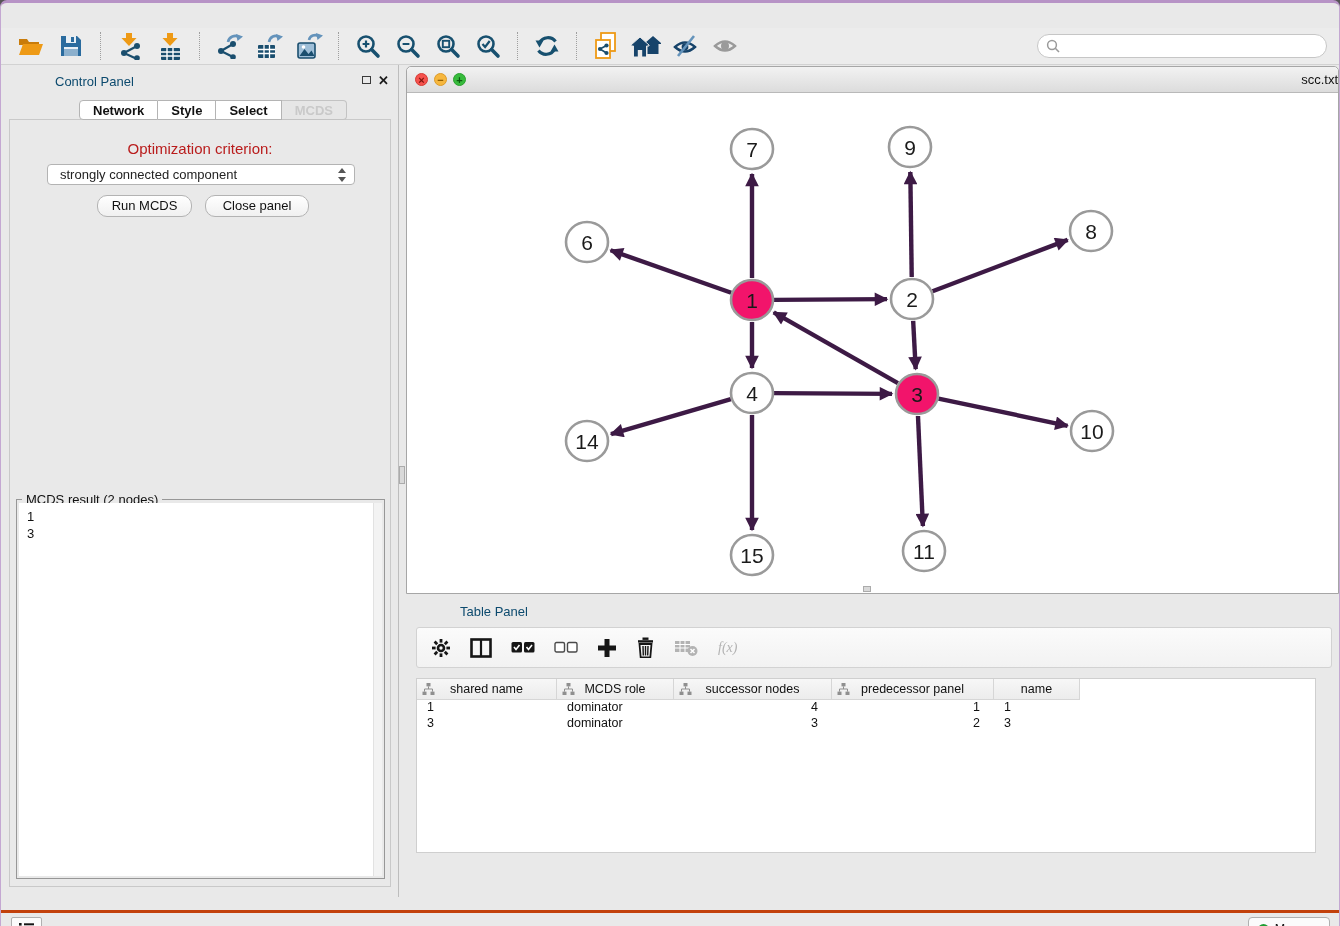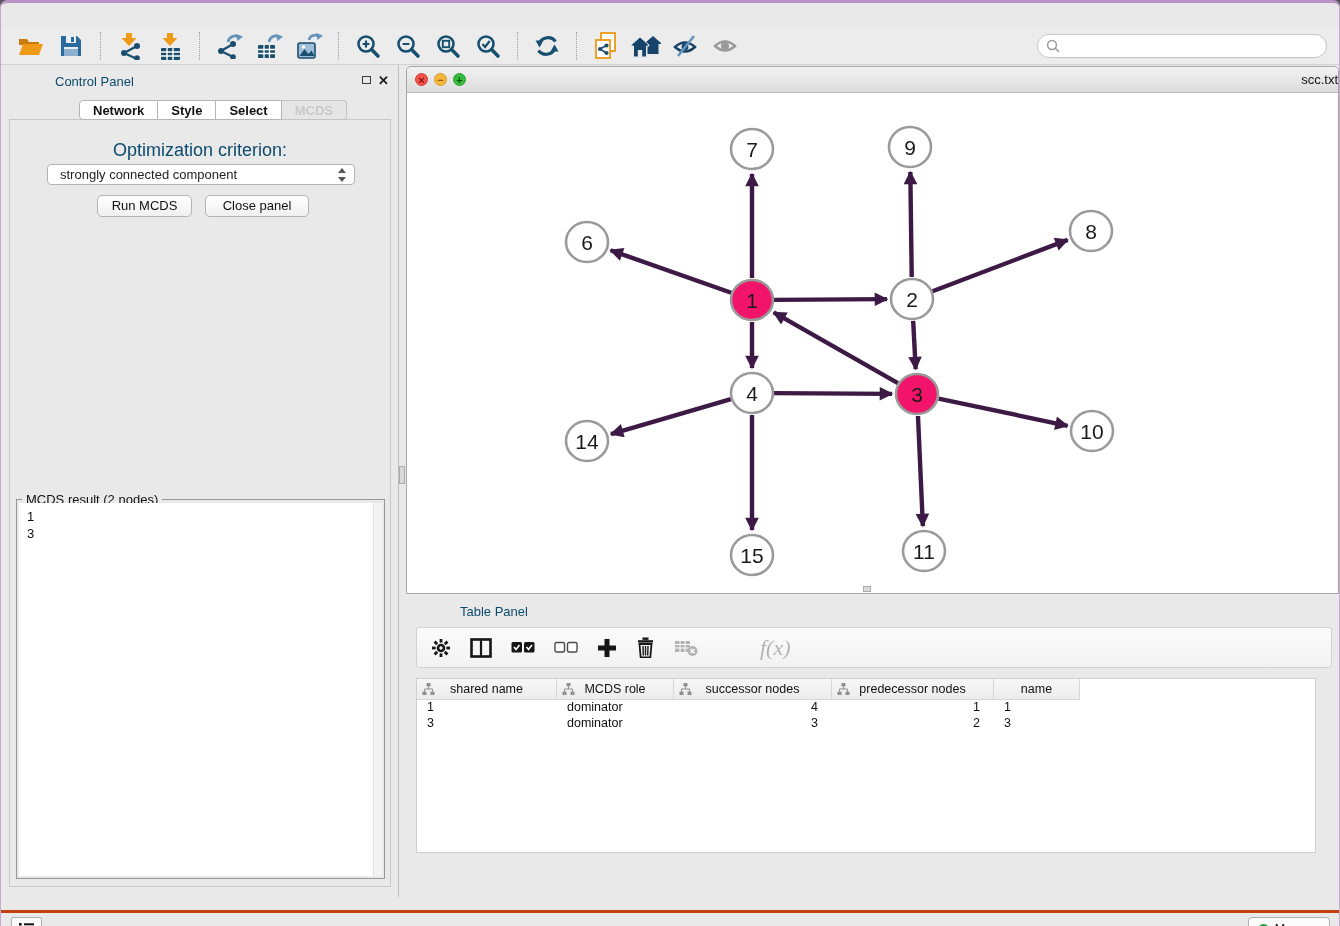--- a/index.html
+++ b/index.html
@@ -25,44 +25,44 @@
   .control-panel { position:absolute; left:0; top:62px; width:398px; height:832px; border-right:1px solid #bdbdbd; background:#e9e9e9; }
   .panel-head-label { position:absolute; left:10px; top:9px; font-size:13px; color:#0c4a6e;margin-left:44px; }
   .float-icon { position:absolute; width:9px; height:8px; border:1.5px solid #3a3a3a; background:transparent; }
   .close-x { position:absolute; font-size:13px; font-weight:bold; color:#1a1a1a; line-height:10px; }
   .cp-tabs { position:absolute; left:78px; top:35px; display:flex; z-index:2; }
   .tab { height:20px; padding:0 13px; background:#fff; border:1px solid #b4b4b4; border-left:none; font-size:13px; font-weight:bold; color:#111; display:flex; align-items:center; }
   .tab:first-child { border-left:1px solid #b4b4b4; border-radius:4px 0 0 4px;text-align:center; }
   .tab:last-child { border-radius:0 4px 4px 0; }
   .tab.selected { background:#e6e6e6; color:#c9c9c9; border-color:#c3c3c3; }
   .cp-content { position:absolute; left:8px; top:54px; width:382px; height:768px; border:1px solid #c9c9c9; background:#e9e9e9; }
-  .opt-label { position:absolute; left:0; right:0; top:20px; text-align:center; font-size:18px; color:#0c4a6e; }
+  .opt-label { position:absolute; left:0; right:0; top:20px; text-align:center; font-size:15px; color:#b91c1c; }
   .dropdown { position:absolute; left:37px; top:44px; width:308px; height:21px; background:#fff; border:1px solid #b3b3b3; border-radius:4px; display:flex; align-items:center; padding-left:12px; font-size:13px; }
   .stepper { position:absolute; right:7px; top:3px; width:9px; height:14px; }
   .stepper::before { content:""; position:absolute; left:0; top:0; border-left:4.5px solid transparent; border-right:4.5px solid transparent; border-bottom:5px solid #555; }
   .stepper::after { content:""; position:absolute; left:0; bottom:0; border-left:4.5px solid transparent; border-right:4.5px solid transparent; border-top:5px solid #555; }
-  .cp-btn { position:absolute; top:75px; height:22px; background:linear-gradient(#ffffff,#f0f0f0); border:1px solid #b3b3b3; border-radius:5px; font-size:13px; color:#111; text-align:center; line-height:20px; }
+  .cp-btn { position:absolute; top:75px; height:22px; background:linear-gradient(#ffffff,#f0f0f0); border:1px solid #b3b3b3; border-radius:10px; font-size:13px; color:#111; text-align:center; line-height:20px; }
   .groupbox { position:absolute; left:6px; top:379px; width:369px; height:380px; border:1px solid #979797; }
   .groupbox-legend { position:absolute; top:-8px; left:5px; background:#e9e9e9; padding:0 4px; font-size:13px; color:#111; }
   .result-area { position:absolute; left:2px; right:2px; top:3px; bottom:2px; background:#fff; }
   .result-scroll { position:absolute; right:0; top:0; bottom:0; width:9px; background:#f3f3f3; border-left:1px solid #e2e2e2; }
   .result-lines { padding:5px 8px; font-size:13px; line-height:17px; color:#111; }
   
   .net-frame { position:absolute; left:405px; top:63px; width:933px; height:528px; border:1px solid #a6a6a6; border-radius:5px 5px 0 0; background:#fff; }
   .net-titlebar { position:absolute; left:0; right:0; top:0; height:26px; background:linear-gradient(#f2f2f2,#dcdcdc); border-bottom:1px solid #b9b9b9; border-radius:5px 5px 0 0; }
   .nt-dot { position:absolute; top:6px; width:13px; height:13px; border-radius:50%; font-size:11px; font-weight:bold; text-align:center; line-height:12px; }
   .net-title { position:absolute; left:0; right:0; top:5px; text-align:right; font-size:13px; color:#111; }
   .net-canvas { position:absolute; left:0; right:0; top:26px; bottom:0; background:#fff; overflow:hidden; }
   .net-handle { position:absolute; left:456px; bottom:1px; width:8px; height:6px; background:#d9d9d9; border:1px solid #ababab; }
   .v-handle { position:absolute; left:398px; top:463px; width:6px; height:18px; background:#d9d9d9; border:1px solid #ababab; }
   
   .table-panel { position:absolute; left:405px; top:592px; width:935px; height:302px; background:#e9e9e9; }
   .tp-toolbar { position:absolute; left:10px; top:32px; width:916px; height:41px; background:linear-gradient(#fbfbfb,#f2f2f2); border:1px solid #d2d2d2; border-radius:3px; display:flex; align-items:center; padding-left:14px; }
   .tp-icon { margin-right:19px; display:flex; align-items:center; }
-  .fx { font-family:"Liberation Serif", serif; font-style:italic; font-size:22px; color:#b3b3b3;margin-left:42px; }
+  .fx { font-family:"Liberation Serif", serif; font-style:italic; font-size:14px; color:#b3b3b3; }
   .tp-table { position:absolute; left:10px; top:83px; width:900px; height:175px; background:#fff; border:1px solid #cfcfcf; }
   .thead { display:flex; height:21px; }
   .th { position:relative; background:linear-gradient(#f7f7f7,#ececec); border-right:1px solid #d6d6d6; border-bottom:1px solid #d6d6d6; font-size:12.5px; color:#111; display:flex; align-items:center; justify-content:center; }
   .th .tree-ic { position:absolute; left:5px; top:4px; }
   .trow { display:flex; height:16px; font-size:12.5px; color:#111; }
   .td { overflow:hidden; white-space:nowrap; }
   .bottom-tabs { position:absolute; left:0; right:0; top:271px; display:flex; justify-content:center; }
   
   .statusbar { position:absolute; left:0; right:0; bottom:0; height:16px; border-top:3px solid #c2410c; background:#e9e9e9; }
   .sb-btn { position:absolute; left:10px; top:4px; width:31px; height:25px; background:#fbfbfb; border:1px solid #b0b0b0; border-radius:2px; display:flex; align-items:center; justify-content:center; }
@@ -445,21 +445,21 @@
             <svg class="tree-ic" width="13" height="13" viewBox="0 0 13 13">
               <g fill="#8f8f8f">
                 <rect x="4.5" y="0" width="4" height="3.4"></rect>
                 <rect x="0.5" y="8.6" width="4" height="3.4"></rect>
                 <rect x="8.5" y="8.6" width="4" height="3.4"></rect>
               </g>
               <g stroke="#8f8f8f" stroke-width="1" fill="none">
                 <path d="M6.5 3.4 v2.6 M2.5 8.6 v-2.6 h8 v2.6"></path>
               </g>
             </svg>
-            <span>predecessor nodes</span>
+            <span>predecessor panel</span>
           </div>
           <div class="th" style="width: 86px;">
             <span>name</span>
           </div>
         </div>
       <div id="table-body">
           <div class="trow">
             <div class="td" style="width: 140px; text-align: left; padding: 0px 4px 0px 10px;">1</div>
             <div class="td" style="width: 117px; text-align: left; padding: 0px 4px 0px 10px;">dominator</div>
             <div class="td" style="width: 158px; text-align: right; padding: 0px 14px 0px 4px;">4</div>

